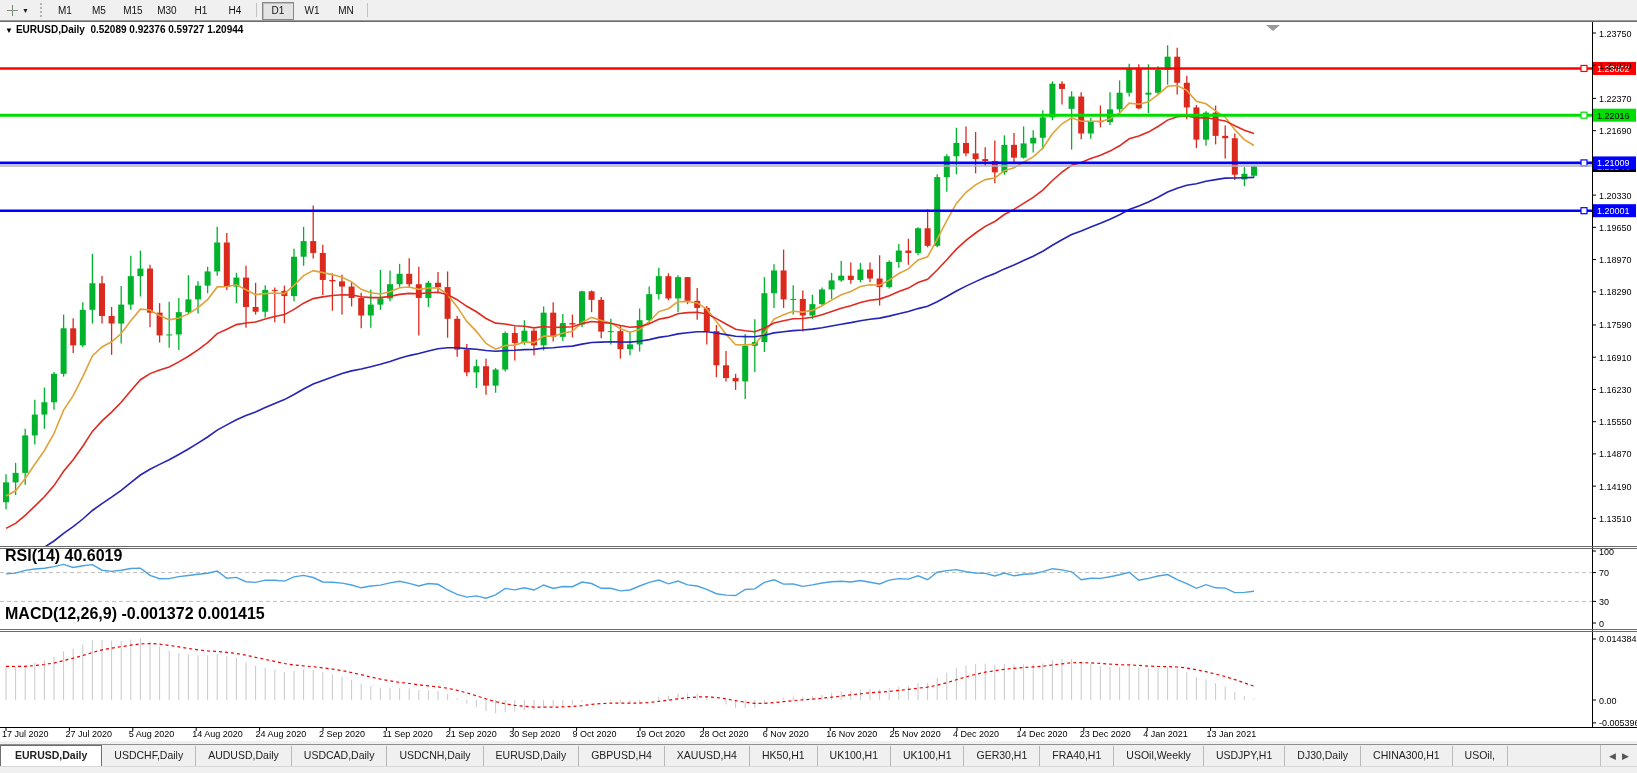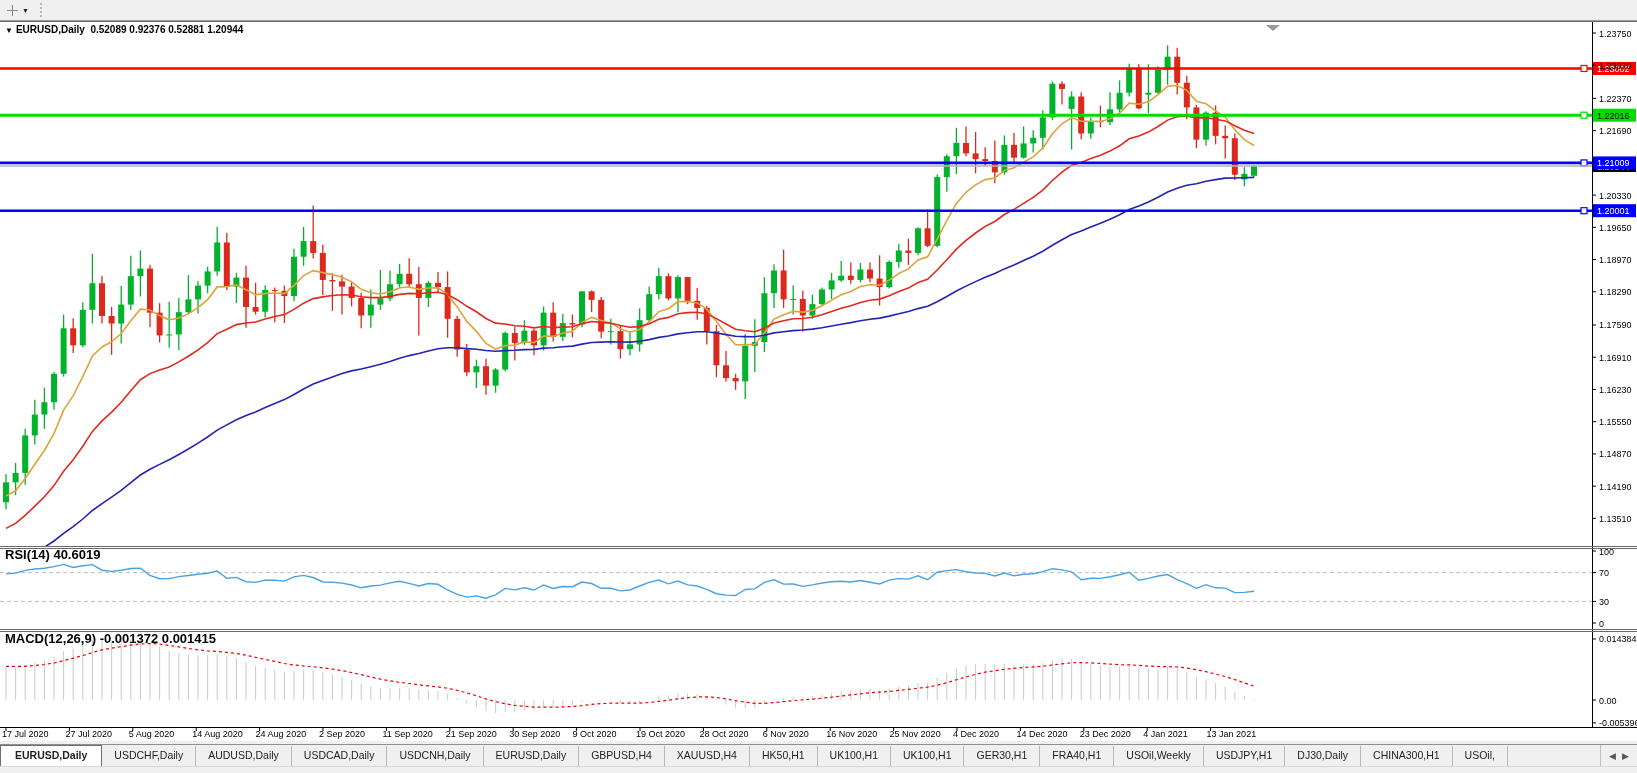--- a/index.html
+++ b/index.html
@@ -16,23 +16,23 @@
   .grip{height:14px;border-left:2px dotted #b5b5b5;margin:0 6px 0 8px;}
   .tfbtn{display:inline-block;min-width:24px;text-align:center;font-size:10px;color:#111;
          padding:1px 3px;margin:0 1px;border:1px solid transparent;cursor:pointer;line-height:14px;}
   .tfbtn.active{background:#e4e4e4;border:1px solid #888;box-shadow:inset 1px 1px 0 #bdbdbd;}
   .tfsep{display:inline-block;height:14px;border-left:1px solid #c2c2c2;margin:0 4px;vertical-align:middle;}
   
   #chart-svg{position:absolute;left:0;top:21px;background:#ffffff;display:block;}
   .title-overlay{position:absolute;left:5px;top:24px;font-size:10px;font-weight:700;color:#000;
                  letter-spacing:0;white-space:pre;}
   .title-overlay .tri{font-size:8px;font-weight:400;margin-right:3px;}
-  .panel-label{position:absolute;left:5px;font-size:13px;font-weight:700;color:#000;white-space:pre;}
+  .panel-label{position:absolute;left:5px;font-size:16px;font-weight:700;color:#000;white-space:pre;}
   .panel-label.rsi{top:547px;}
-  .panel-label.macd{top:631px;text-align:center;}
+  .panel-label.macd{top:605px;text-align:center;}
   
   .tabbar{position:absolute;left:0;top:744px;width:1637px;height:22px;background:#f0f0f0;
           border-top:1px solid #8f8f8f;overflow:hidden;white-space:nowrap;}
   .tabs-scroll{position:absolute;left:0;top:0;right:36px;height:22px;overflow:hidden;white-space:nowrap;}
   .tab{display:inline-block;font-size:10.5px;color:#222;padding:3px 12px 15px 12px;height:15px;
        border-right:1px solid #b8b8b8;cursor:pointer;}
   .tab.active{background:#ffffff;border:1px solid #6e6e6e;border-bottom:none;font-weight:700;
               padding:3px 14px;position:relative;top:0;}
   .tab-arrows{position:absolute;right:0;top:0;height:22px;width:36px;background:#f0f0f0;
               border-left:1px solid #c0c0c0;display:flex;align-items:center;justify-content:center;
@@ -45,20 +45,21 @@
 <body>
 
 <div class="app">
 
   <div class="toolbar">
     <div class="tool-icon">
       <span class="cursor-glyph"></span>
       <span class="caret">▼</span>
     </div>
     <div class="grip"></div>
+    <div id="tf-buttons"><span class="tfbtn">M1</span><span class="tfbtn">M5</span><span class="tfbtn">M15</span><span class="tfbtn">M30</span><span class="tfbtn">H1</span><span class="tfbtn">H4</span><span class="tfsep"></span><span class="tfbtn active">D1</span><span class="tfbtn">W1</span><span class="tfbtn">MN</span><span class="tfsep"></span></div>
   </div>
 
   <svg id="chart-svg" width="1637" height="720" viewBox="0 0 1637 720">
       <defs>
         <clipPath id="clip-main">
           <rect x="0" y="2" width="1592" height="523"></rect>
         </clipPath>
         <clipPath id="clip-rsi">
           <rect x="0" y="528" width="1592" height="80"></rect>
         </clipPath>
@@ -616,21 +617,21 @@
         <line x1="1083.8" y1="706" x2="1083.8" y2="710" stroke="#000000" stroke-width="1"></line>
         <text x="1079.8" y="716" font-size="9px" fill="#000" font-family="&quot;Liberation Sans&quot;,sans-serif">23 Dec 2020</text>
         <line x1="1147.2" y1="706" x2="1147.2" y2="710" stroke="#000000" stroke-width="1"></line>
         <text x="1143.2" y="716" font-size="9px" fill="#000" font-family="&quot;Liberation Sans&quot;,sans-serif">4 Jan 2021</text>
         <line x1="1210.6" y1="706" x2="1210.6" y2="710" stroke="#000000" stroke-width="1"></line>
         <text x="1206.6" y="716" font-size="9px" fill="#000" font-family="&quot;Liberation Sans&quot;,sans-serif">13 Jan 2021</text>
       </g>
       <polygon points="1266,4 1280,4 1273,10" fill="#9a9a9a"></polygon>
     </svg>
 
-  <div class="title-overlay"><span class="tri">▼</span><span>EURUSD,Daily</span><span>  </span><span>0.52089</span><span> </span><span>0.92376</span><span> </span><span>0.52881</span><span> </span><span>1.20944</span></div>
+  <div class="title-overlay"><span class="tri">▼</span><span>EURUSD,Daily</span><span>  </span><span>0.52089</span><span> </span><span>0.92376</span><span> </span><span>0.59727</span><span> </span><span>1.20944</span></div>
 
   <div class="panel-label rsi">RSI(14) 40.6019</div>
   <div class="panel-label macd">MACD(12,26,9) -0.001372 0.001415</div>
 
   <div class="tabbar">
     <div class="tabs-scroll" id="tabs"><span class="tab active">EURUSD,Daily</span><span class="tab">USDCHF,Daily</span><span class="tab">AUDUSD,Daily</span><span class="tab">USDCAD,Daily</span><span class="tab">USDCNH,Daily</span><span class="tab">EURUSD,Daily</span><span class="tab">GBPUSD,H4</span><span class="tab">XAUUSD,H4</span><span class="tab">HK50,H1</span><span class="tab">UK100,H1</span><span class="tab">UK100,H1</span><span class="tab">GER30,H1</span><span class="tab">FRA40,H1</span><span class="tab">USOil,Weekly</span><span class="tab">USDJPY,H1</span><span class="tab">DJ30,Daily</span><span class="tab">CHINA300,H1</span><span class="tab">USOil,</span></div>
     <div class="tab-arrows">
       <span class="tab-arrow">◀</span>
       <span class="tab-arrow">▶</span>
     </div>

